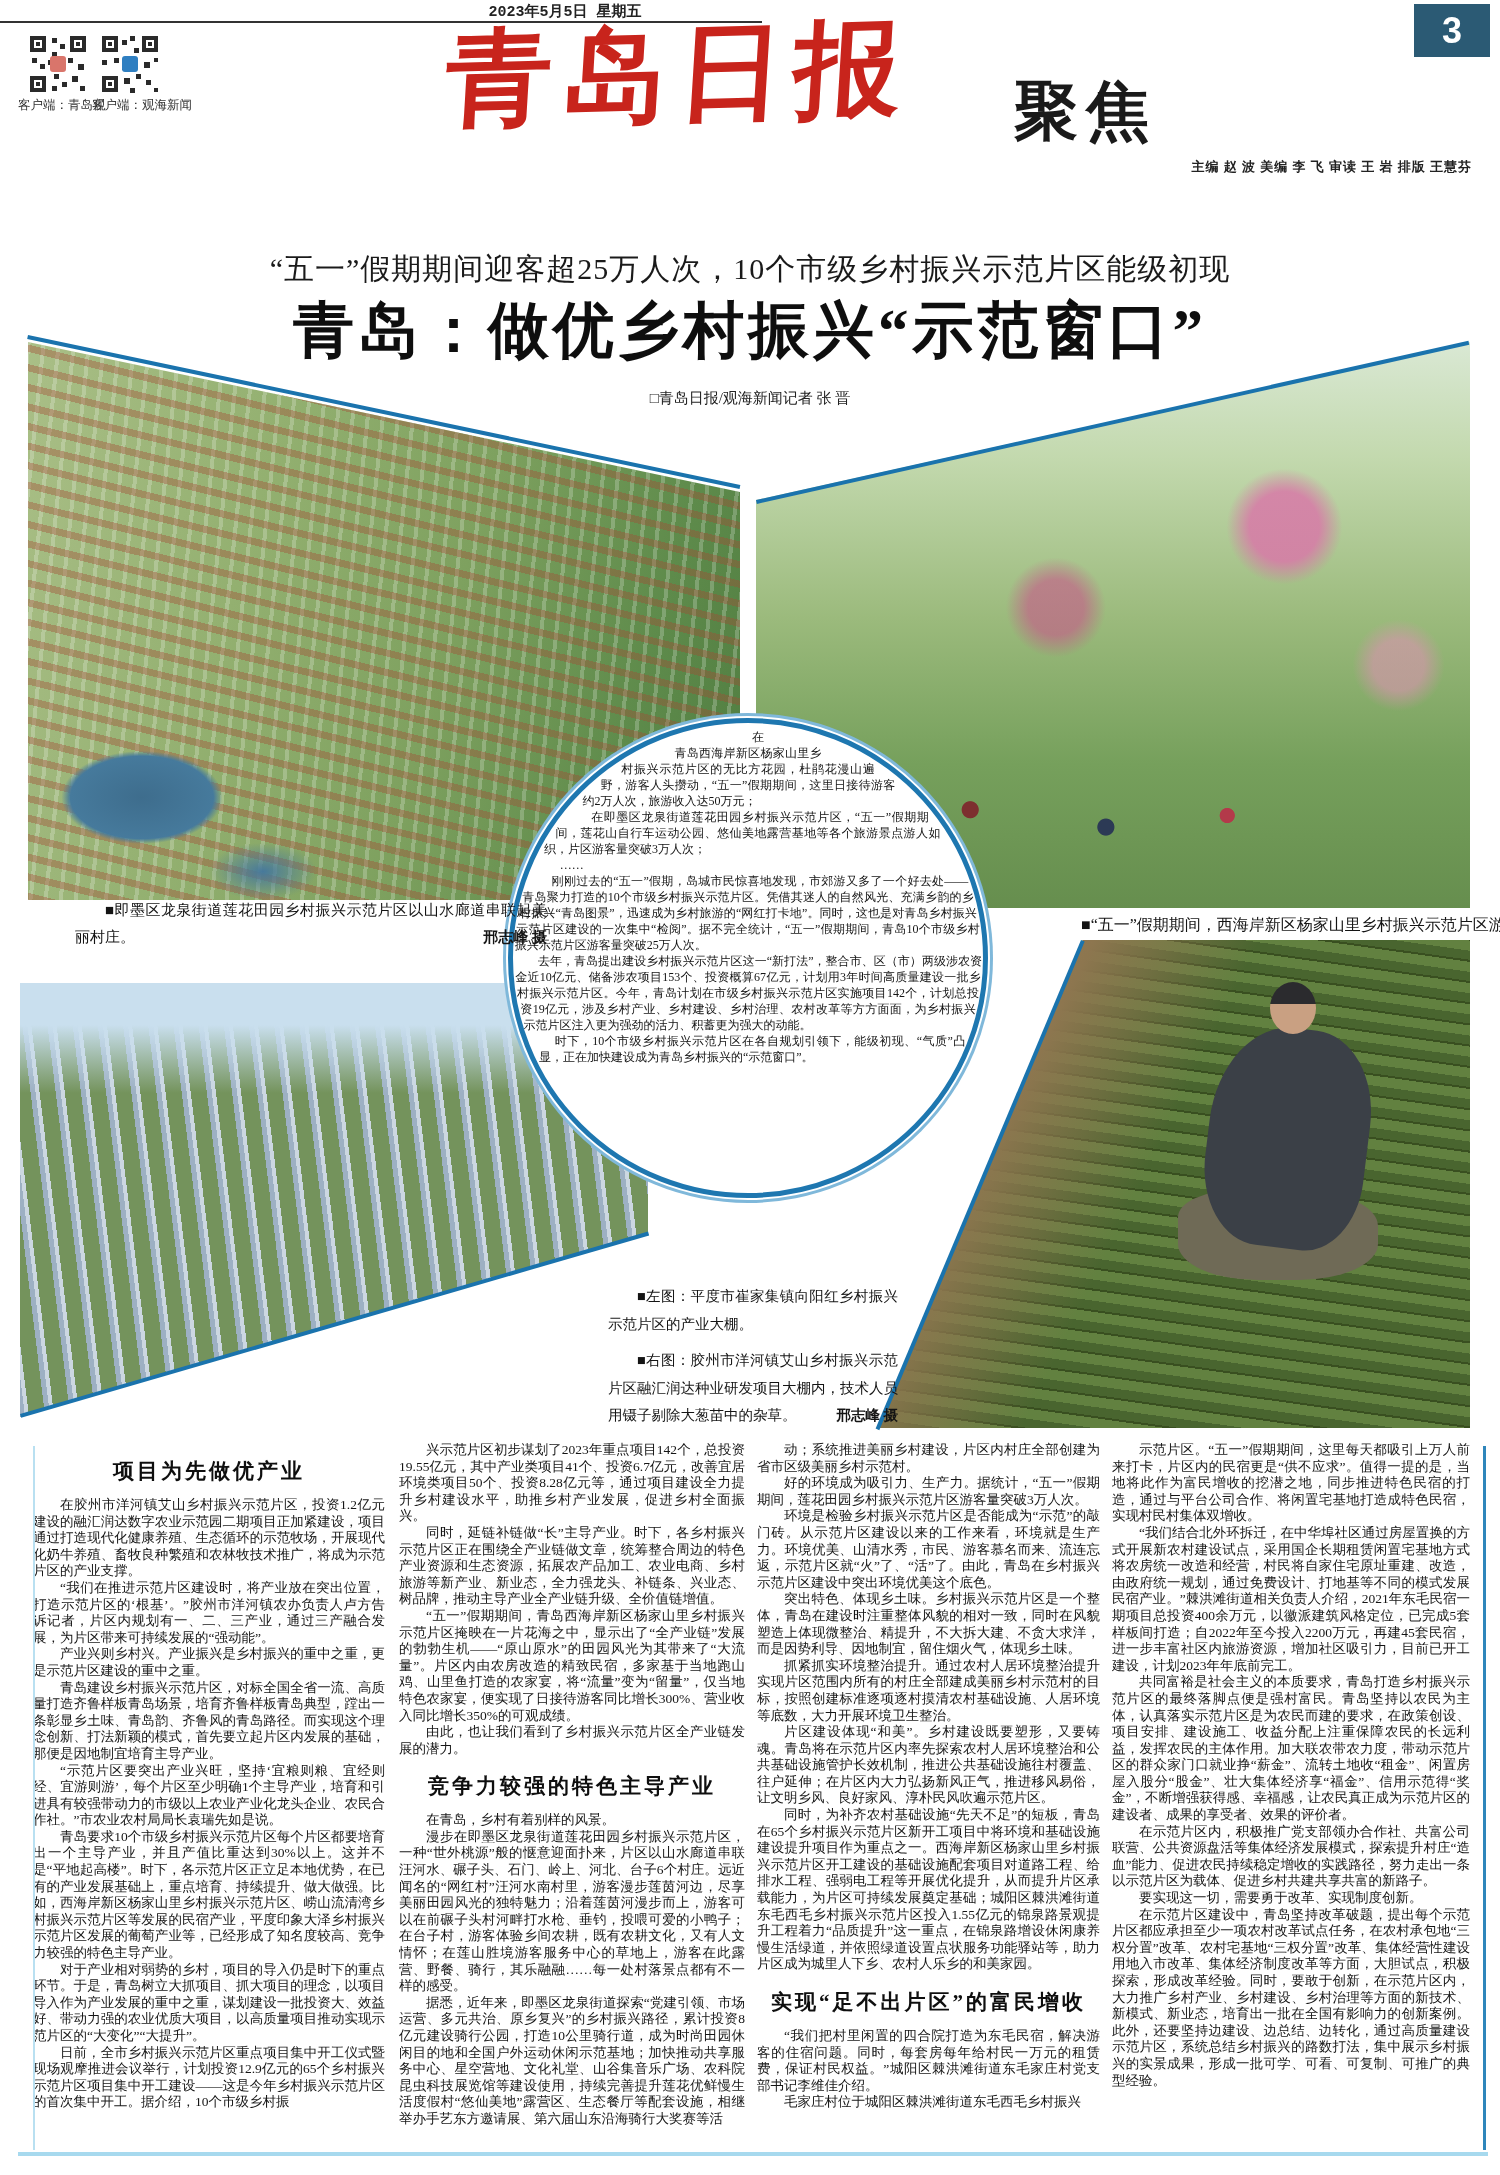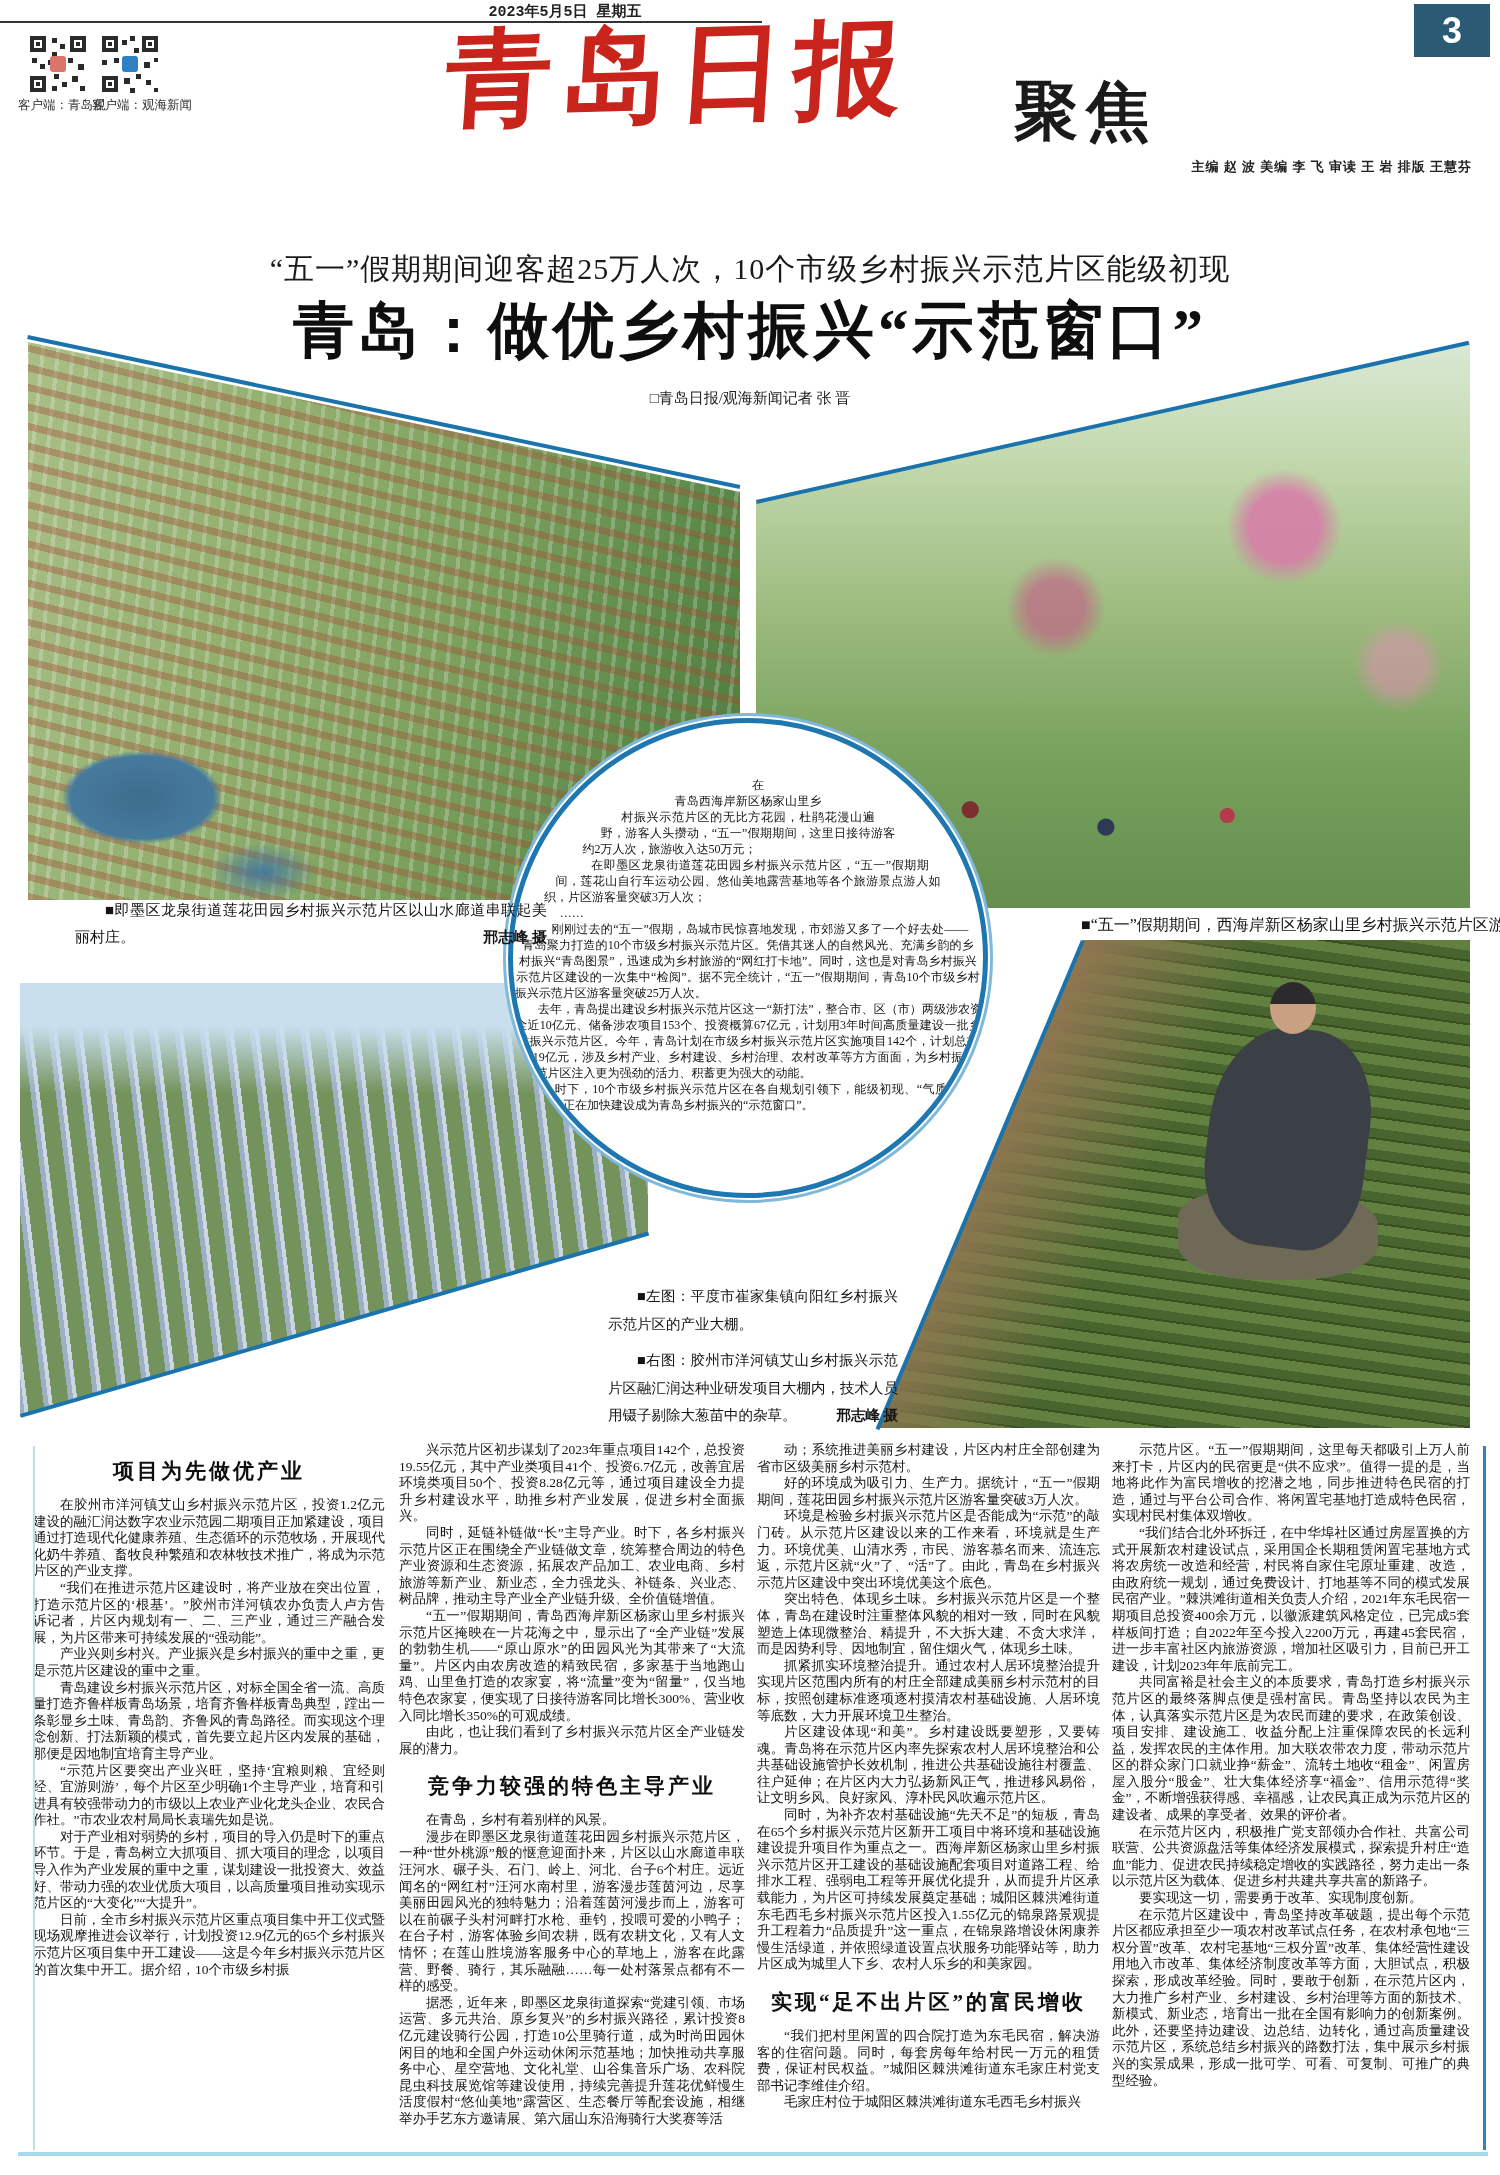--- a/index.html
+++ b/index.html
@@ -69,21 +69,21 @@
   .edge{background:#1a73ad;}
   .edge-tl{left:28px;top:335px;width:728px;height:4px;transform:rotate(11.9deg);transform-origin:left top;}
   .edge-tr{left:756px;top:500px;width:730px;height:4px;transform:rotate(-12.6deg);transform-origin:left top;}
   .edge-bl{left:20px;top:1414px;width:654px;height:4px;transform:rotate(-16.2deg);transform-origin:left top;}
   .edge-br{left:1081px;top:940px;width:4px;height:530px;transform:rotate(22.8deg);transform-origin:left top;}
 
   
   .circle{left:508px;top:718px;width:480px;height:480px;border-radius:50%;background:#fff;
           border:5px solid #1e77b0;box-shadow:0 0 0 2px #fff,0 0 0 5px #7fb8da;box-sizing:border-box;
           overflow:hidden;}
-  .circle-inner{width:100%;height:100%;margin-top:48px;}
+  .circle-inner{width:100%;height:100%;}
   .shape-l,.shape-r{height:100%;width:50%;}
   .shape-l{float:left;shape-outside:polygon(0 0,100% 0,44.6% 8.3%,25.4% 16.7%,13.3% 25%,4.8% 33.3%,1.4% 41.7%,0 50%,1.4% 58.3%,4.8% 66.7%,13.3% 75%,25.4% 83.3%,44.6% 91.7%,100% 100%,0 100%);}
   .shape-r{float:right;shape-outside:polygon(100% 0,0 0,55.4% 8.3%,74.6% 16.7%,86.7% 25%,95.2% 33.3%,98.6% 41.7%,100% 50%,98.6% 58.3%,95.2% 66.7%,86.7% 75%,74.6% 83.3%,55.4% 91.7%,0 100%,100% 100%);}
   .circle p{margin:0;text-indent:2em;text-align:justify;font-size:12px;line-height:16px;color:#141414;}
 
   
   .cap{font-size:15px;line-height:27px;color:#141414;text-align:justify;}
   .cap p{margin:0;text-indent:2em;}
   .cap .credit{float:right;font-weight:bold;}
   .cap-left{left:75px;top:897px;width:472px;}
@@ -230,20 +230,21 @@
     <p><span>■右图：胶州市洋河镇艾山乡村振兴示范片区融汇润达种业研发项目大棚内，技术人员用镊子剔除大葱苗中的杂草。</span><span class="credit">邢志峰  摄</span></p>
   </div>
 
   <div class="abs col col-0">
       <h3>项目为先做优产业</h3>
       <p>在胶州市洋河镇艾山乡村振兴示范片区，投资1.2亿元建设的融汇润达数字农业示范园二期项目正加紧建设，项目通过打造现代化健康养殖、生态循环的示范牧场，开展现代化奶牛养殖、畜牧良种繁殖和农林牧技术推广，将成为示范片区的产业支撑。</p>
       <p>“我们在推进示范片区建设时，将产业放在突出位置，打造示范片区的‘根基’。”胶州市洋河镇农办负责人卢方告诉记者，片区内规划有一、二、三产业，通过三产融合发展，为片区带来可持续发展的“强动能”。</p>
       <p>产业兴则乡村兴。产业振兴是乡村振兴的重中之重，更是示范片区建设的重中之重。</p>
       <p>青岛建设乡村振兴示范片区，对标全国全省一流、高质量打造齐鲁样板青岛场景，培育齐鲁样板青岛典型，蹚出一条彰显乡土味、青岛韵、齐鲁风的青岛路径。而实现这个理念创新、打法新颖的模式，首先要立起片区内发展的基础，那便是因地制宜培育主导产业。</p>
       <p>“示范片区要突出产业兴旺，坚持‘宜粮则粮、宜经则经、宜游则游’，每个片区至少明确1个主导产业，培育和引进具有较强带动力的市级以上农业产业化龙头企业、农民合作社。”市农业农村局局长袁瑞先如是说。</p>
+      <p>青岛要求10个市级乡村振兴示范片区每个片区都要培育出一个主导产业，并且产值比重达到30%以上。这并不是“平地起高楼”。时下，各示范片区正立足本地优势，在已有的产业发展基础上，重点培育、持续提升、做大做强。比如，西海岸新区杨家山里乡村振兴示范片区、崂山流清湾乡村振兴示范片区等发展的民宿产业，平度印象大泽乡村振兴示范片区发展的葡萄产业等，已经形成了知名度较高、竞争力较强的特色主导产业。</p>
       <p>对于产业相对弱势的乡村，项目的导入仍是时下的重点环节。于是，青岛树立大抓项目、抓大项目的理念，以项目导入作为产业发展的重中之重，谋划建设一批投资大、效益好、带动力强的农业优质大项目，以高质量项目推动实现示范片区的“大变化”“大提升”。</p>
       <p>日前，全市乡村振兴示范片区重点项目集中开工仪式暨现场观摩推进会议举行，计划投资12.9亿元的65个乡村振兴示范片区项目集中开工建设——这是今年乡村振兴示范片区的首次集中开工。据介绍，10个市级乡村振</p>
     </div>
   <div class="abs col col-1">
       <p>兴示范片区初步谋划了2023年重点项目142个，总投资19.55亿元，其中产业类项目41个、投资6.7亿元，改善宜居环境类项目50个、投资8.28亿元等，通过项目建设全力提升乡村建设水平，助推乡村产业发展，促进乡村全面振兴。</p>
       <p>同时，延链补链做“长”主导产业。时下，各乡村振兴示范片区正在围绕全产业链做文章，统筹整合周边的特色产业资源和生态资源，拓展农产品加工、农业电商、乡村旅游等新产业、新业态，全力强龙头、补链条、兴业态、树品牌，推动主导产业全产业链升级、全价值链增值。</p>
       <p>“五一”假期期间，青岛西海岸新区杨家山里乡村振兴示范片区掩映在一片花海之中，显示出了“全产业链”发展的勃勃生机——“原山原水”的田园风光为其带来了“大流量”。片区内由农房改造的精致民宿，多家基于当地跑山鸡、山里鱼打造的农家宴，将“流量”变为“留量”，仅当地特色农家宴，便实现了日接待游客同比增长300%、营业收入同比增长350%的可观成绩。</p>
       <p>由此，也让我们看到了乡村振兴示范片区全产业链发展的潜力。</p>
       <h3>竞争力较强的特色主导产业</h3>
       <p>在青岛，乡村有着别样的风景。</p>

